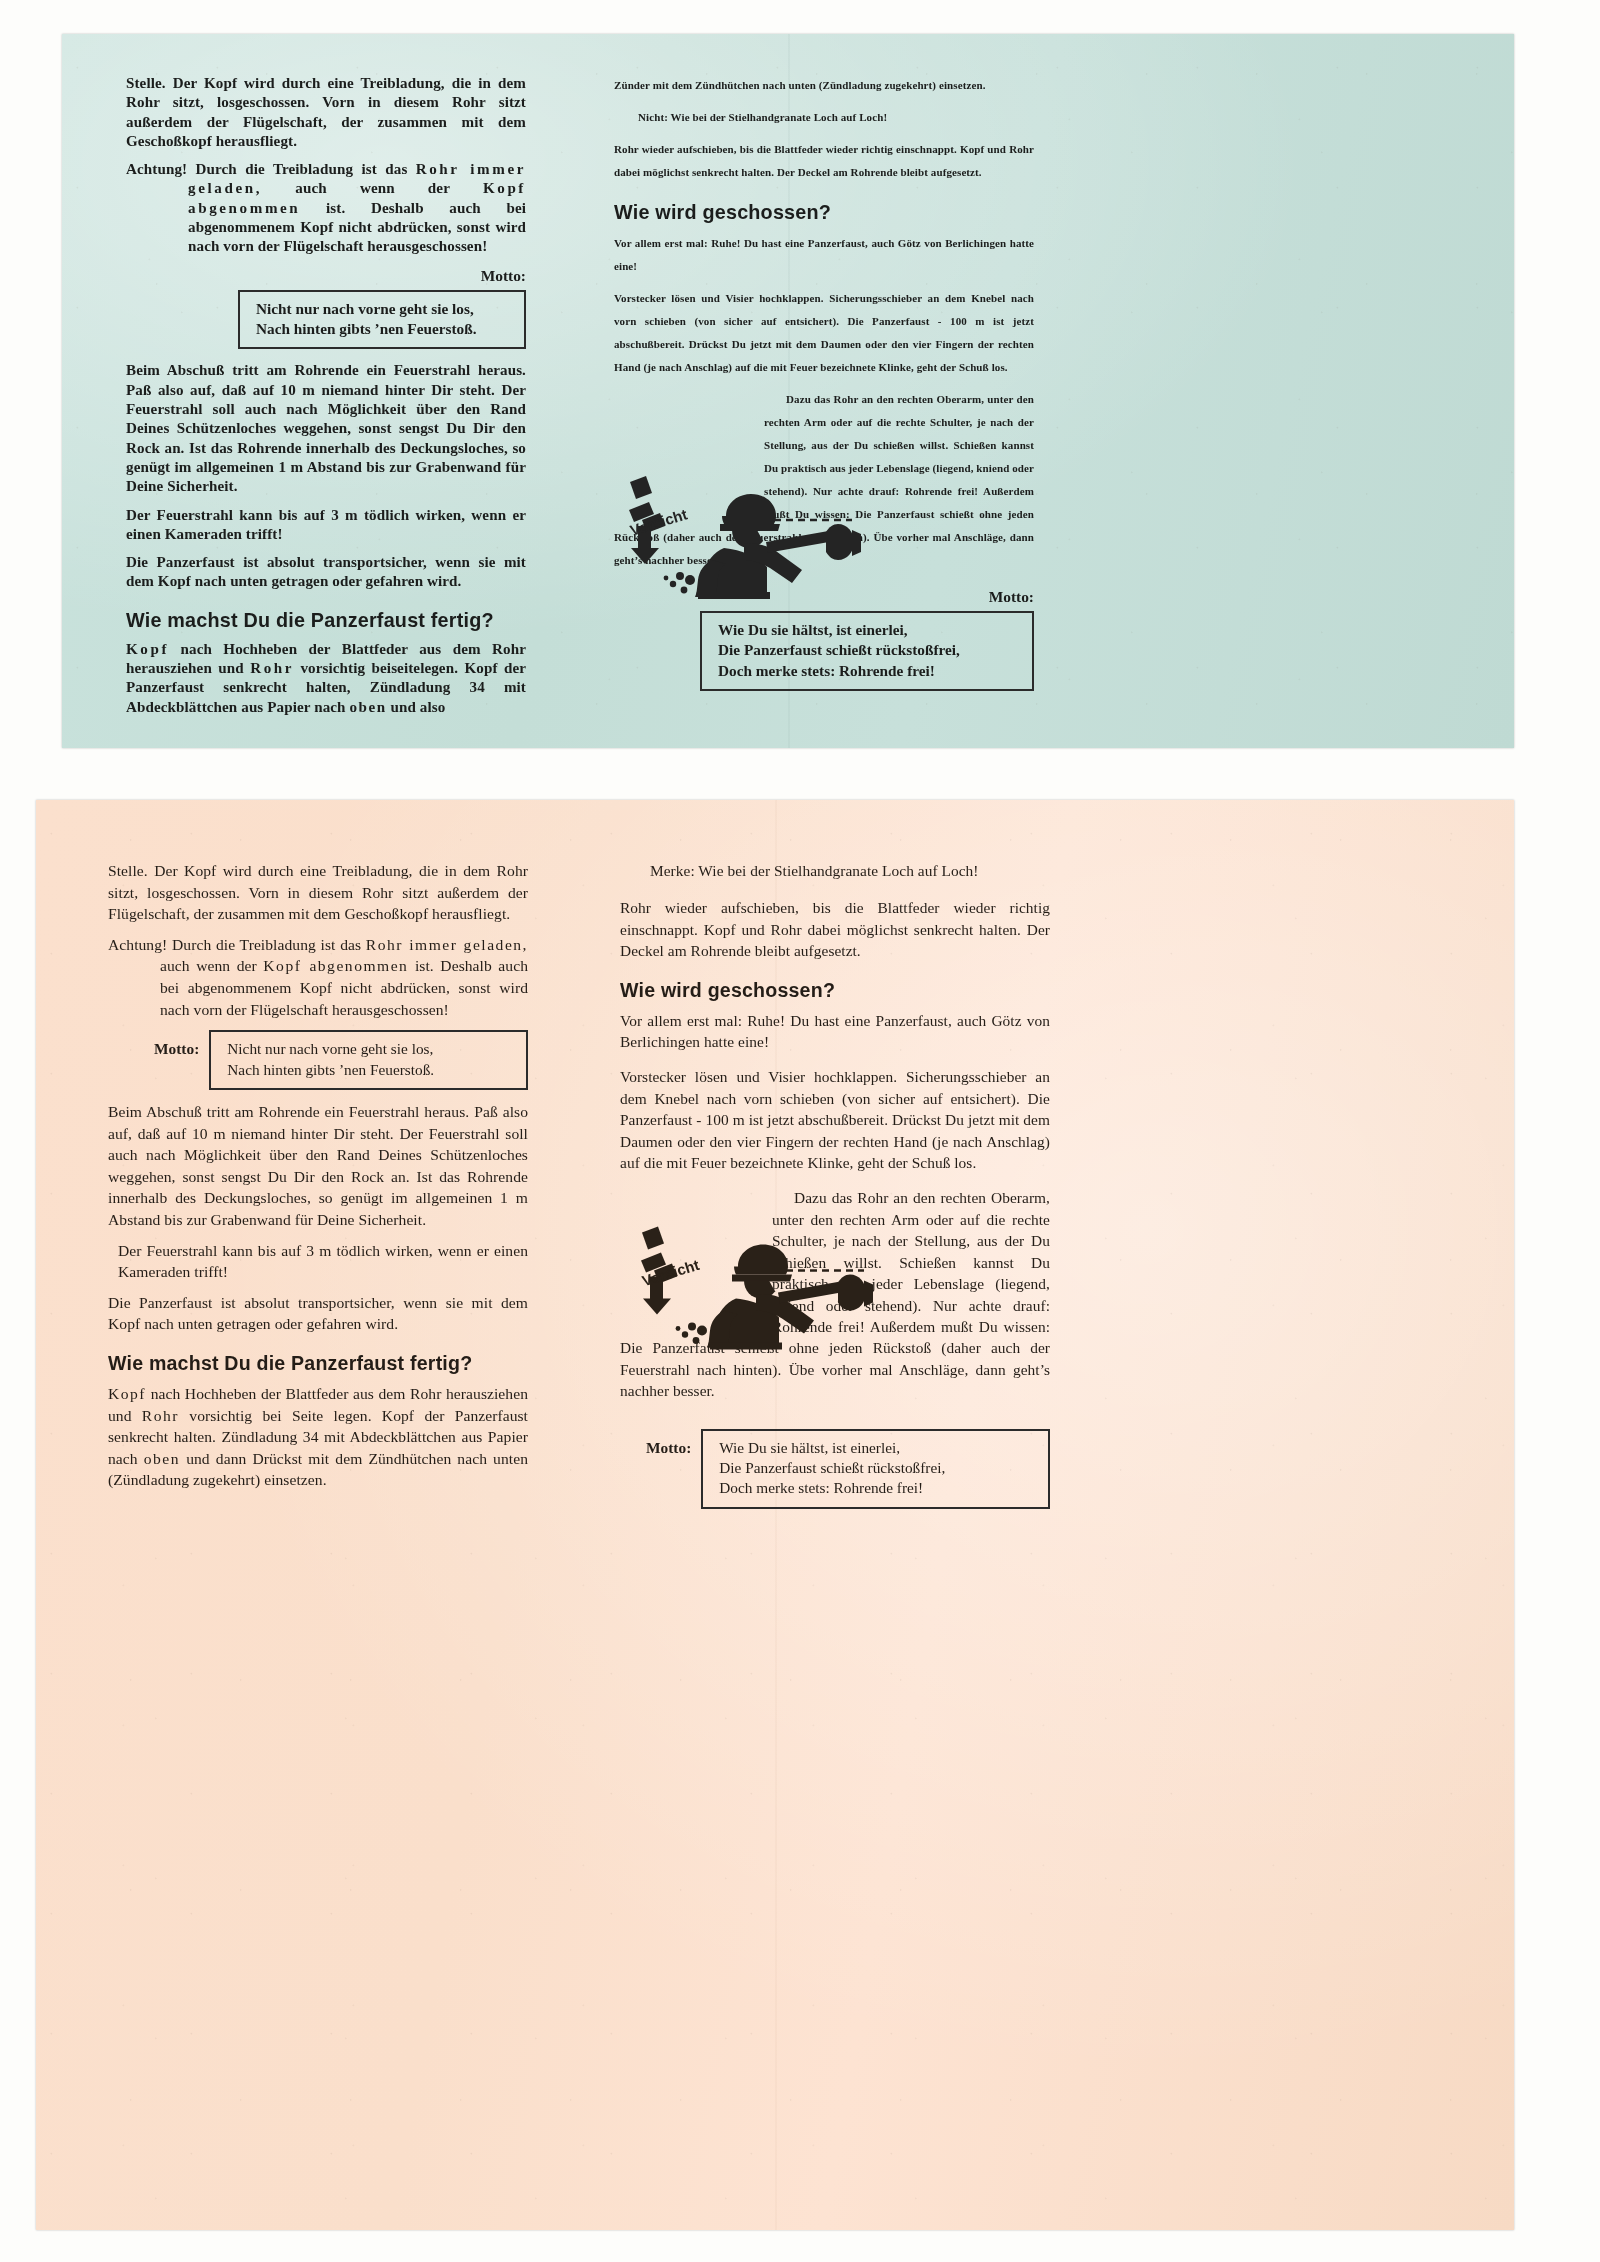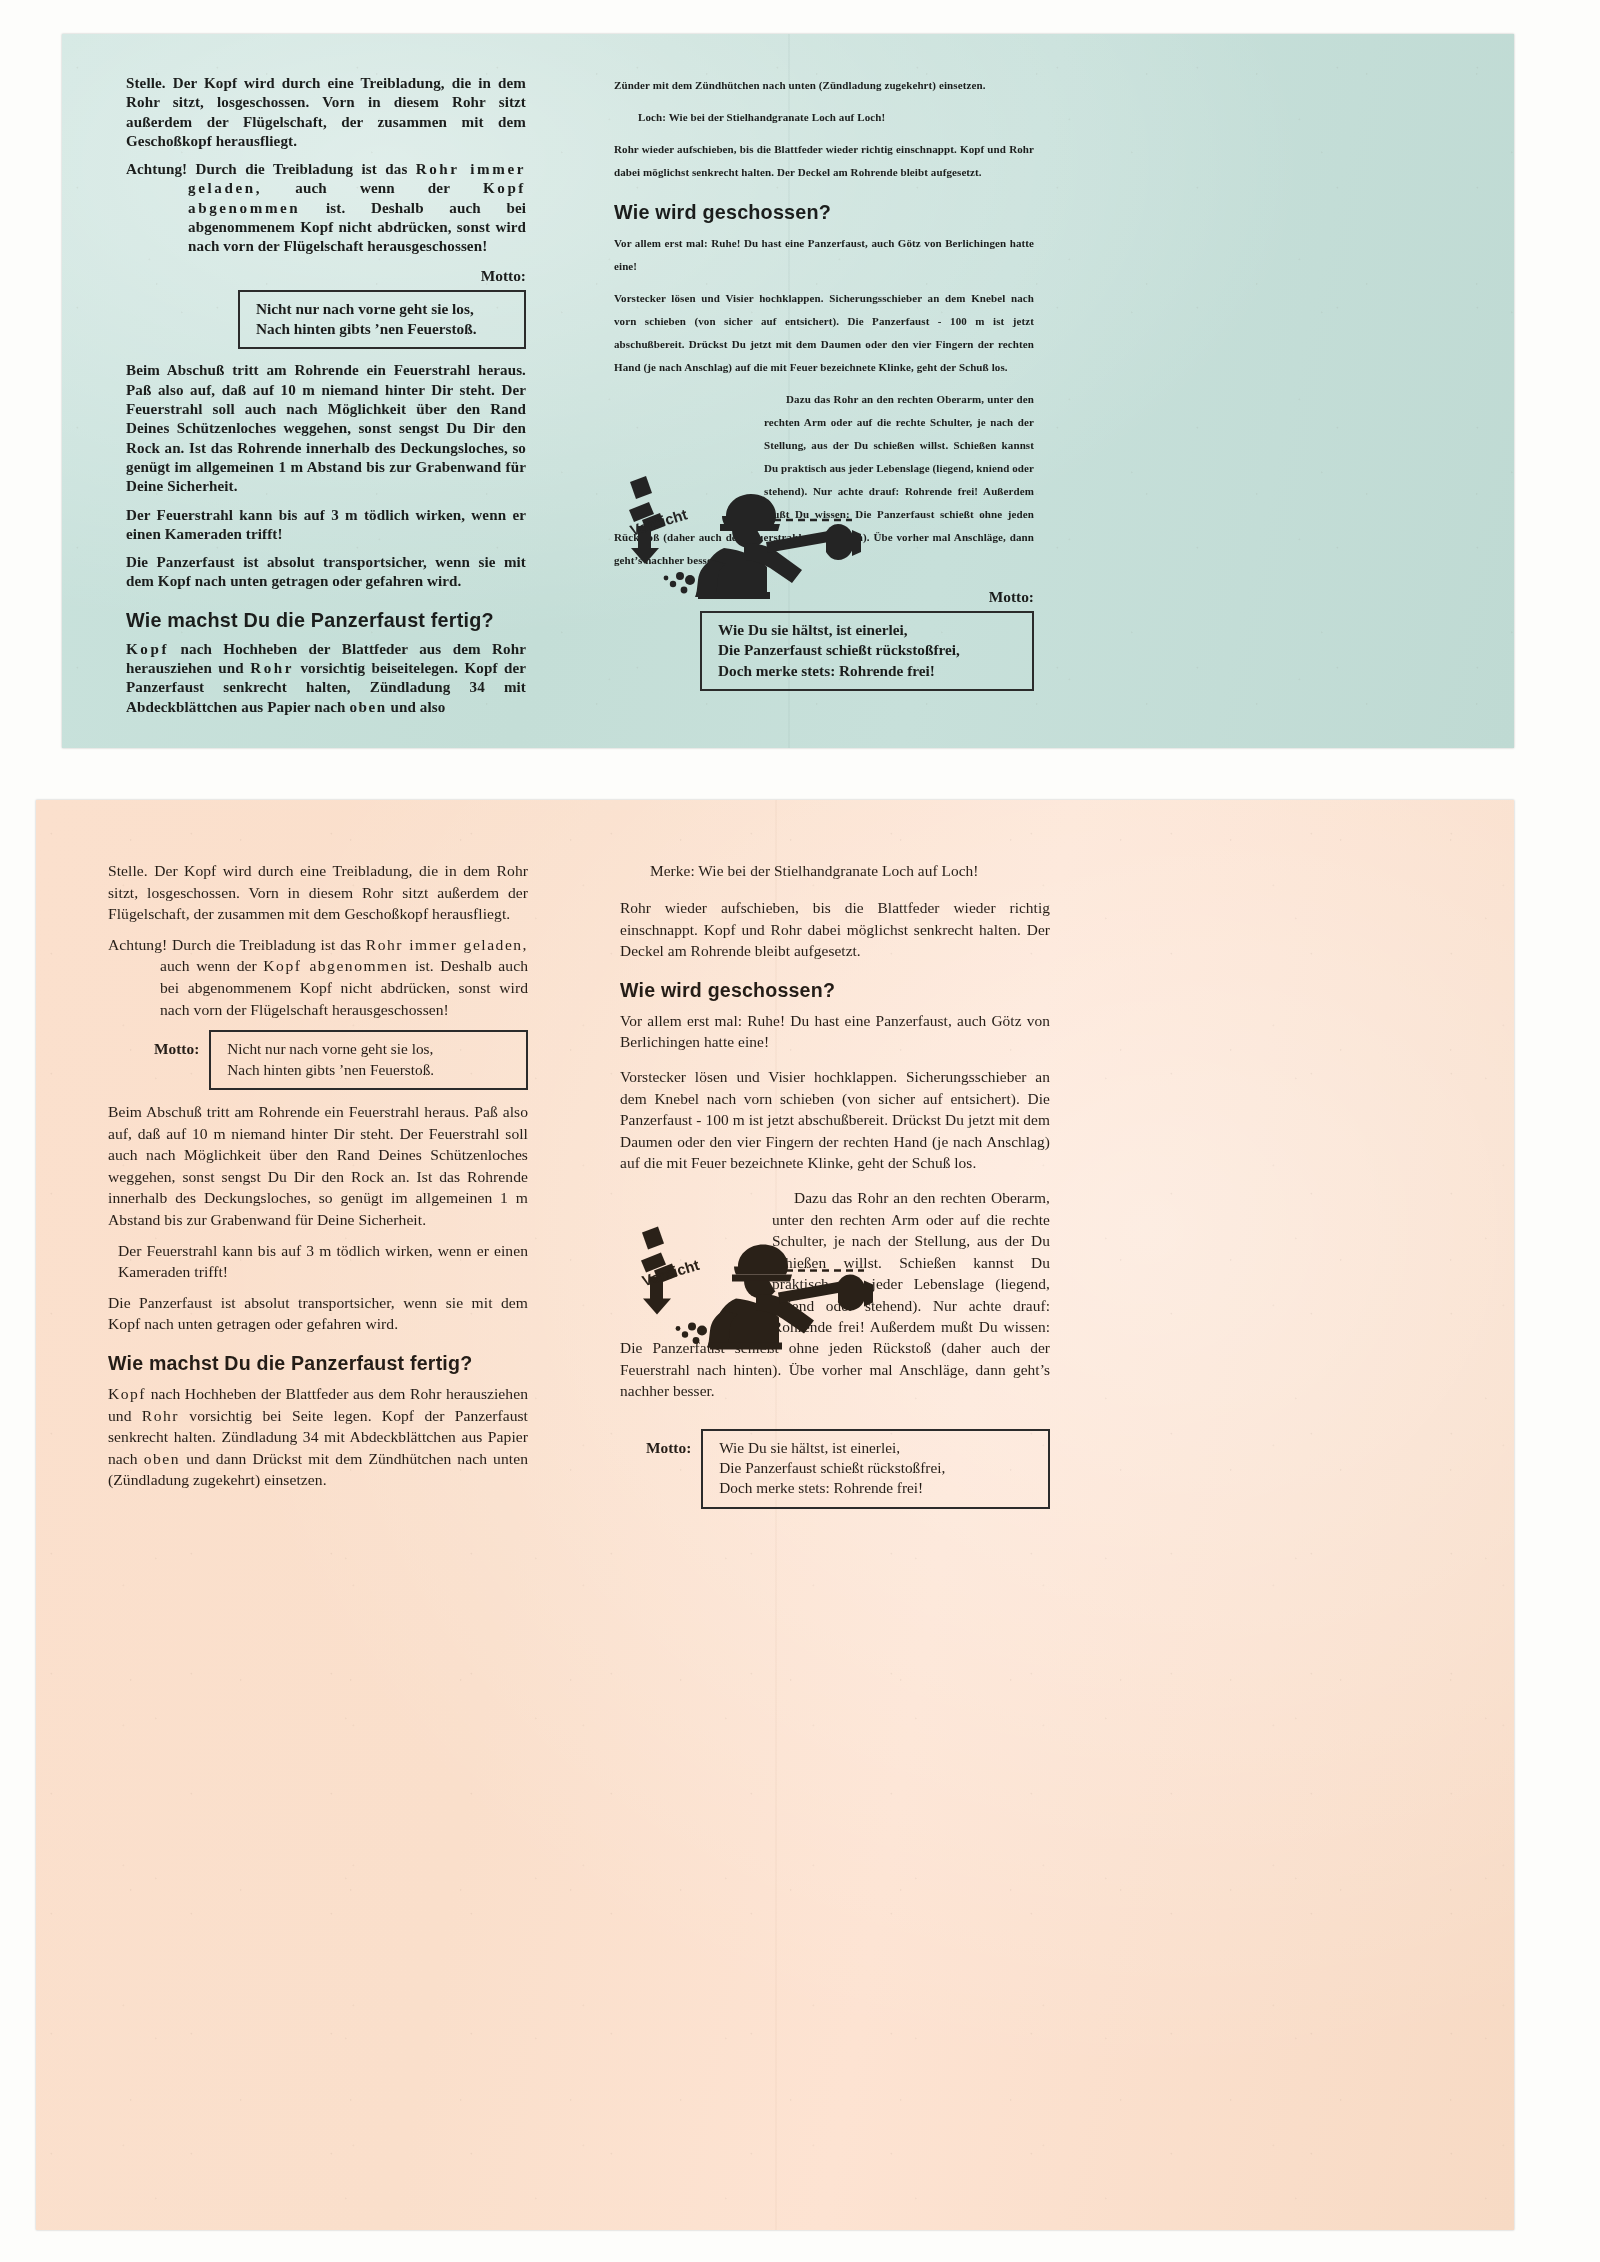--- a/index.html
+++ b/index.html
@@ -213,21 +213,21 @@
       <p>
         <span class="sp">Kopf</span><span> nach Hochheben der Blattfeder aus dem Rohr herausziehen und </span><span class="sp">Rohr</span><span> vorsichtig beiseitelegen. Kopf der Panzerfaust senkrecht halten, Zündladung 34 mit Abdeckblättchen aus Papier nach </span><span class="sp2">oben</span><span> und also</span>
       </p>
     </div>
 
     <div class="col col-right">
 
       <p>Zünder mit dem Zündhütchen nach unten (Zündladung zugekehrt) einsetzen.</p>
 
       <p style="text-indent:24px;">
-        <span>Loch: Wie bei der Stielhandgranate </span><b>Loch auf Loch!</b>
+        <span>Nicht: Wie bei der Stielhandgranate </span><b>Loch auf Loch!</b>
       </p>
 
       <p>Rohr wieder aufschieben, bis die Blattfeder wieder richtig einschnappt. Kopf und Rohr dabei möglichst senkrecht halten. Der Deckel am Rohrende bleibt aufgesetzt.</p>
 
       <div class="heading">Wie wird geschossen?</div>
 
       <p>Vor allem erst mal: Ruhe! Du hast eine Panzerfaust, auch Götz von Berlichingen hatte eine!</p>
 
       <p>Vorstecker lösen und Visier hochklappen. Sicherungsschieber an dem Knebel nach vorn schieben (von sicher auf entsichert). Die Panzerfaust - 100 m ist jetzt abschußbereit. Drückst Du jetzt mit dem Daumen oder den vier Fingern der rechten Hand (je nach Anschlag) auf die mit Feuer bezeichnete Klinke, geht der Schuß los.</p>
 

